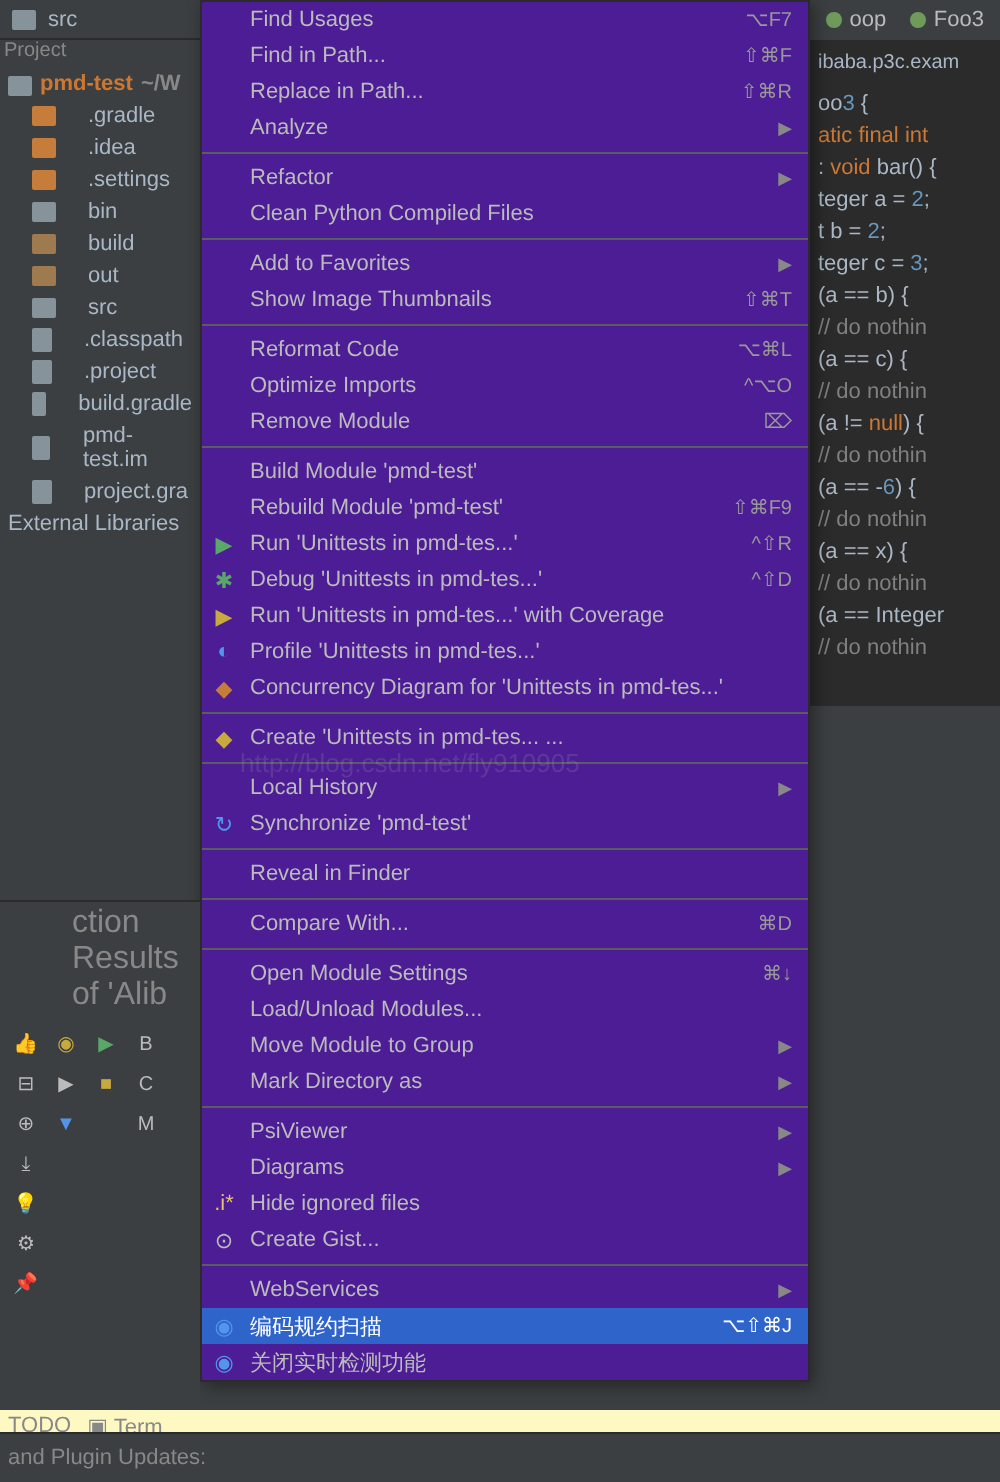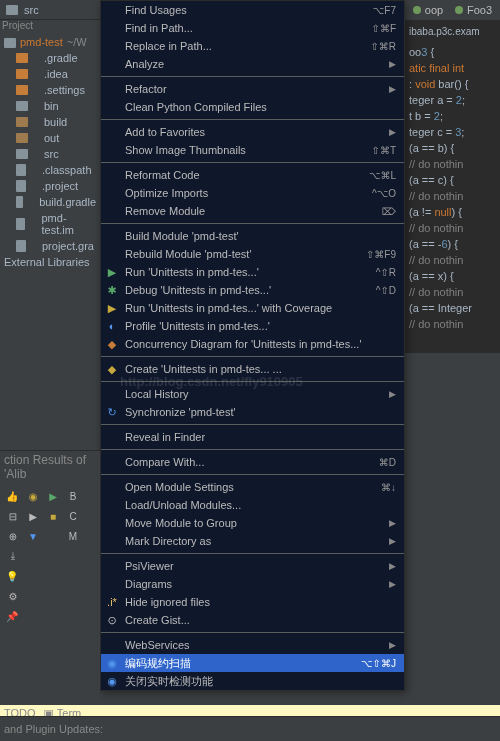--- a/index.html
+++ b/index.html
@@ -1,59 +1,59 @@
 <!DOCTYPE html>
 <html><head>
 <meta charset="utf-8">
 <style>
 * { margin: 0; padding: 0; box-sizing: border-box; font-family: -apple-system, "Helvetica Neue", Arial, sans-serif; font-size: 11px; }
 body { background: #3c3f41; color: #bbbbbb; width: 500px; height: 741px; overflow: hidden; position: relative; }
 .topbar { height: 20px; background: #3c3f41; border-bottom: 1px solid #2b2b2b; display: flex; align-items: center; }
 .topbar span { margin-left: 6px; color: #a9b7c6; }
 .proj-label { position: absolute; top: 20px; left: 2px; font-size: 10px; color: #888; }
 .tree { position: absolute; top: 34px; left: 0; width: 100px; }
-.tree-root { color: #cc7832; padding: 2px 4px; display: flex; align-items: flex-end; gap: 4px; }
+.tree-root { color: #cc7832; padding: 2px 4px; display: flex; align-items: flex-end; gap: 4px; font-weight: bold; }
 .tree-item { padding: 2px 4px 2px 16px; display: flex; align-items: center; gap: 16px; color: #a9b7c6; }
 .folder-icon { width: 12px; height: 10px; background: #87939a; border-radius: 1px; display: inline-block; }
 .folder-icon.orange { background: #c67d3a; }
 .folder-icon.build { background: #9e7b4e; }
 .file-icon { width: 10px; height: 12px; background: #87939a; border-radius: 1px; display: inline-block; }
 .tree-ext { padding: 2px 4px; color: #a9b7c6; }
 .editor { position: absolute; top: 20px; right: 0; width: 95px; height: 333px; background: #2b2b2b; color: #a9b7c6; padding: 4px; overflow: hidden; font-family: Menlo, monospace; font-size: 10px; line-height: 16px; }
 .editor .kw { color: #cc7832; }
 .editor .typ { color: #a9b7c6; }
 .editor .num { color: #6897bb; }
 .tabstrip { position: absolute; top: 0; right: 0; width: 95px; height: 20px; background: #3c3f41; display: flex; align-items: center; padding: 0 8px; gap: 4px; }
 .tabstrip .cir { width: 8px; height: 8px; border-radius: 50%; background: #6e9b5b; }
-.menu { position: absolute; top: 0; left: 100px; width: 305px; background: #0f172a; border: 1px solid #2b2b2b; box-shadow: 2px 2px 8px rgba(0,0,0,0.4); }
+.menu { position: absolute; top: 0; left: 100px; width: 305px; background: #4c1d95; border: 1px solid #2b2b2b; box-shadow: 2px 2px 8px rgba(0,0,0,0.4); }
 .menu-item { display: flex; align-items: center; height: 18px; padding: 0 8px 0 24px; color: #bbbbbb; position: relative; }
 .menu-item.selected { background: #2f65ca; color: #fff; }
 .menu-item .shortcut { margin-left: auto; color: #999; font-size: 10px; }
 .menu-item.selected .shortcut { color: #fff; }
 .menu-item .arrow { margin-left: auto; color: #888; font-size: 9px; }
 .menu-sep { height: 1px; background: #5a5d5f; margin: 3px 0; }
 .menu-icon { position: absolute; left: 4px; width: 14px; height: 14px; display: flex; align-items: center; justify-content: center; }
 .menu-icon.run { color: #59a869; }
 .menu-icon.debug { color: #59a869; }
 .menu-icon.coverage { color: #c8a93e; }
 .menu-icon.profile { color: #5394ec; }
 .menu-icon.diagram { color: #c67d3a; }
 .menu-icon.sync { color: #5394ec; }
 .menu-icon.create { color: #c8a93e; }
 .menu-icon.hide { color: #e8bf6a; }
 .menu-icon.gist { color: #bbbbbb; }
 .menu-icon.ali { color: #5394ec; }
 .bottom-panel { position: absolute; top: 450px; left: 0; width: 100px; height: 250px; background: #3c3f41; border-top: 1px solid #2b2b2b; }
-.bottom-label { font-size: 12px; color: #888; padding: 2px 4px; }
+.bottom-label { font-size: 16px; color: #888; padding: 2px 4px; margin-left: 32px; }
 .bottom-toolbar { display: flex; flex-direction: column; gap: 2px; padding: 4px; }
 .bottom-toolbar .row { display: flex; gap: 2px; }
 .tool-btn { width: 18px; height: 18px; background: #3c3f41; display: flex; align-items: center; justify-content: center; font-size: 10px; }
 .status { position: absolute; bottom: 0; left: 0; right: 0; height: 20px; background: #3c3f41; border-top: 1px solid #2b2b2b; display: flex; align-items: center; padding: 12px 4px; font-size: 10px; color: #888; }
 .bottom-ext { position: absolute; bottom: 20px; left: 0; right: 0; height: 16px; background: #fef9c3; font-size: 10px; color: #888; padding: 0 4px; display: flex; align-items: center; gap: 8px; }
-.watermark { position: absolute; top: 374px; left: 120px; color: rgba(200,200,200,0.15); font-size: 13px; pointer-events: none; font-family: Arial; font-weight: bold; }
+.watermark { position: absolute; top: 374px; left: 120px; color: rgba(200,200,200,0.15); font-size: 13px; pointer-events: none; font-family: Arial; }
 </style>
 </head>
 <body>
 
 <div class="topbar">
   <span class="folder-icon"></span>
   <span>src</span>
 </div>
 
 <div class="tabstrip">

